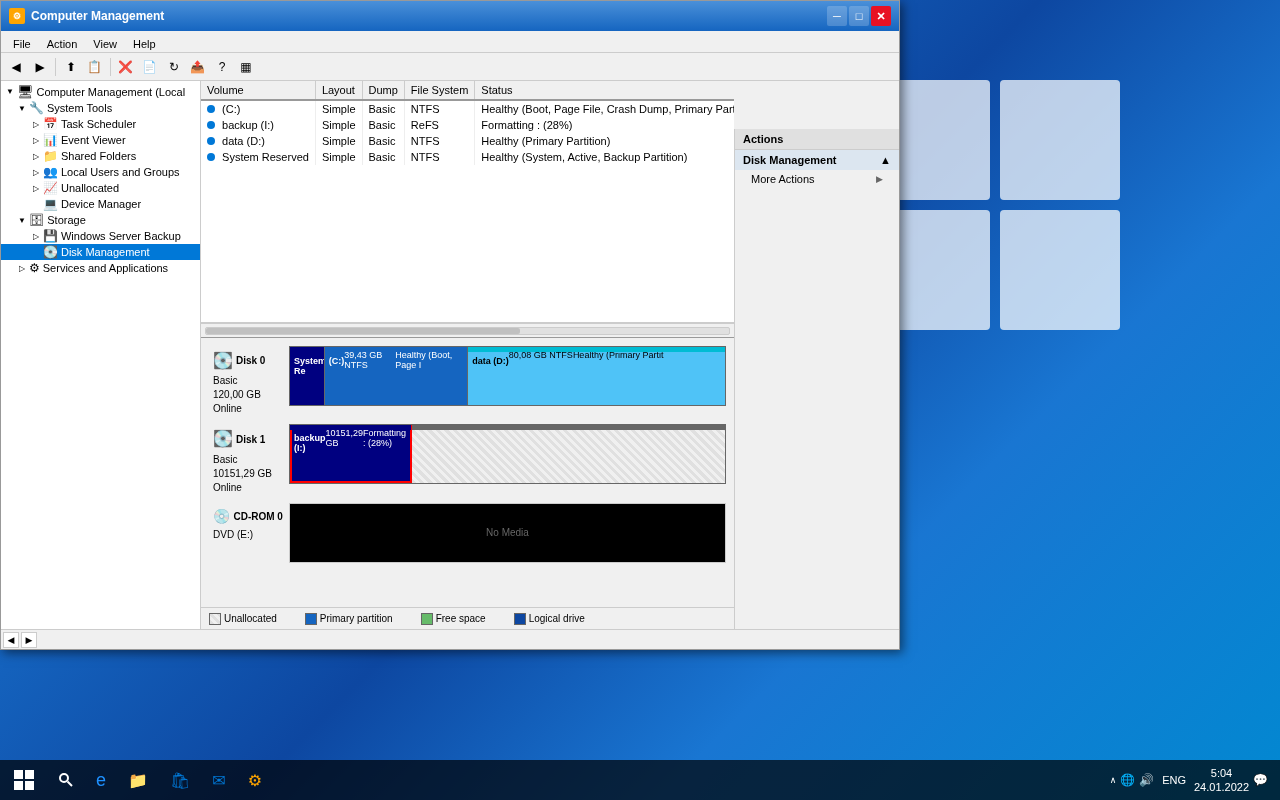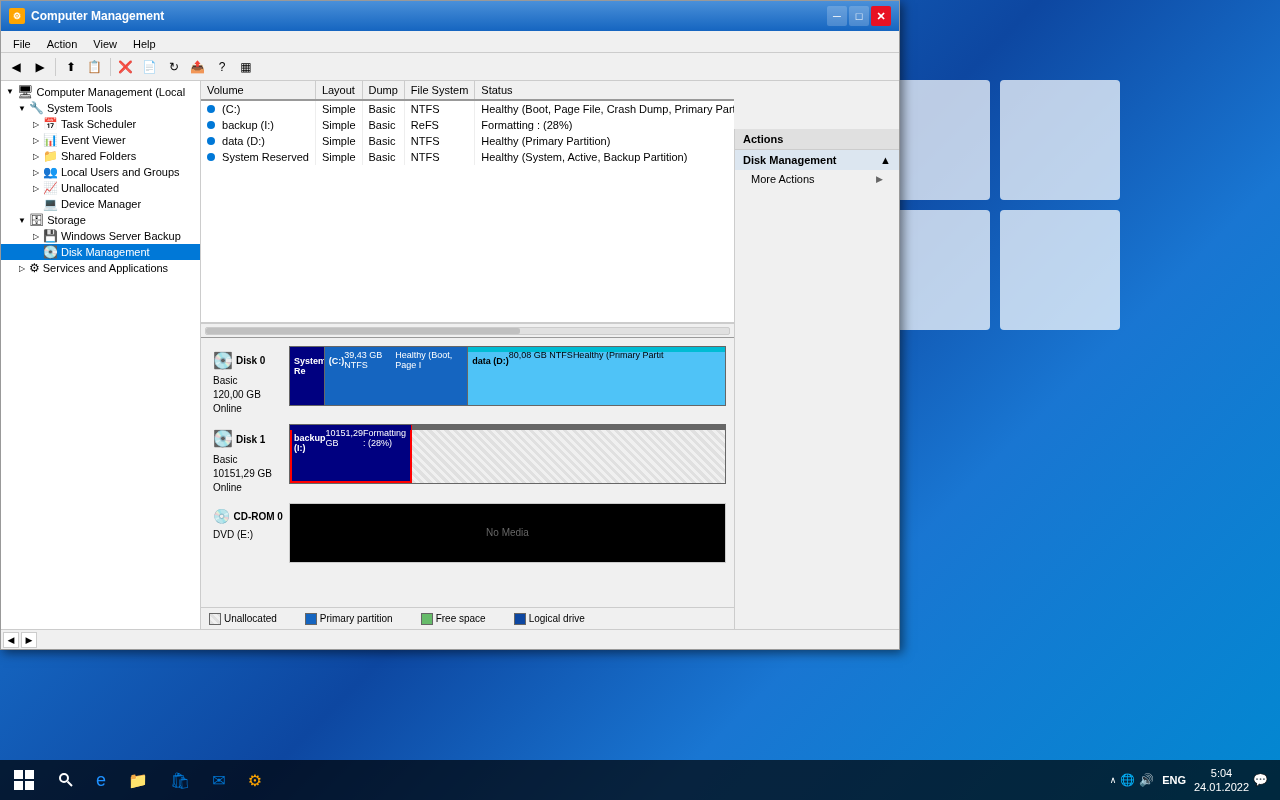--- a/index.html
+++ b/index.html
@@ -775,21 +775,21 @@
         <span style="color:#0078d7; font-size:16px;">✉</span>
       </div>
       <div class="taskbar-item">
         <span style="color:#ffa500; font-size:16px;">⚙</span>
       </div>
     </div>
     <div class="taskbar-right">
       <span style="font-size:9px;">∧</span>
       <span style="font-size:12px;">🌐</span>
       <span style="font-size:12px;">🔊</span>
-      <span style="margin: 0 4px; font-weight: bold;">ENG</span>
+      <span style="margin: 0 4px;">ENG</span>
       <div class="taskbar-clock">
         <div>5:04</div>
         <div>24.01.2022</div>
       </div>
       <span style="font-size:12px;">💬</span>
     </div>
   </div>
 
 </div>
 

